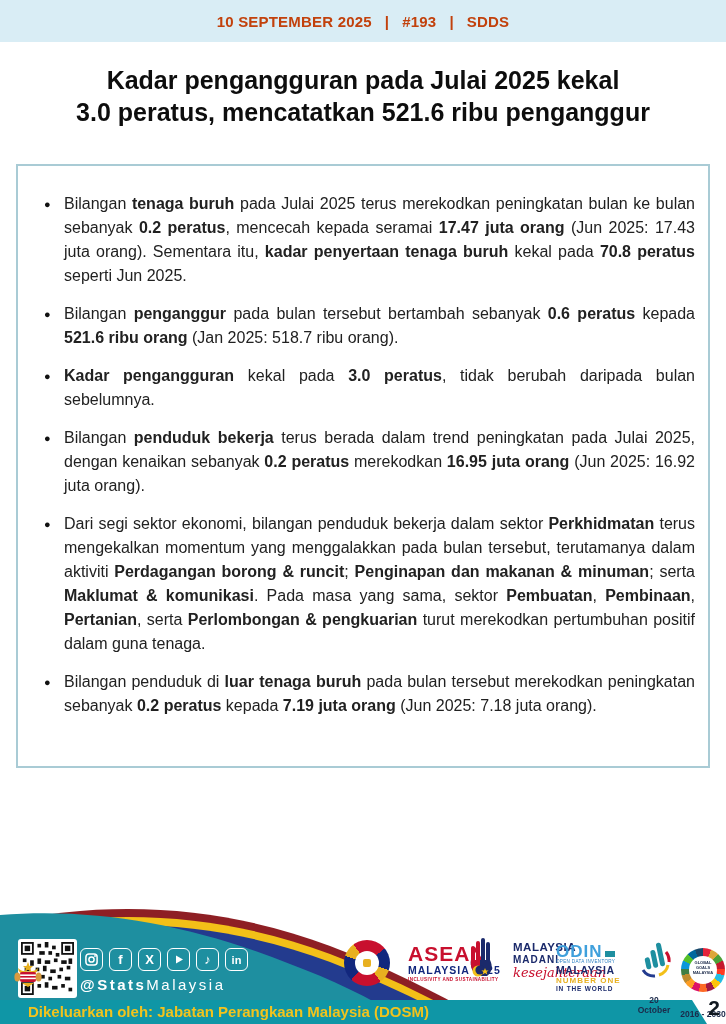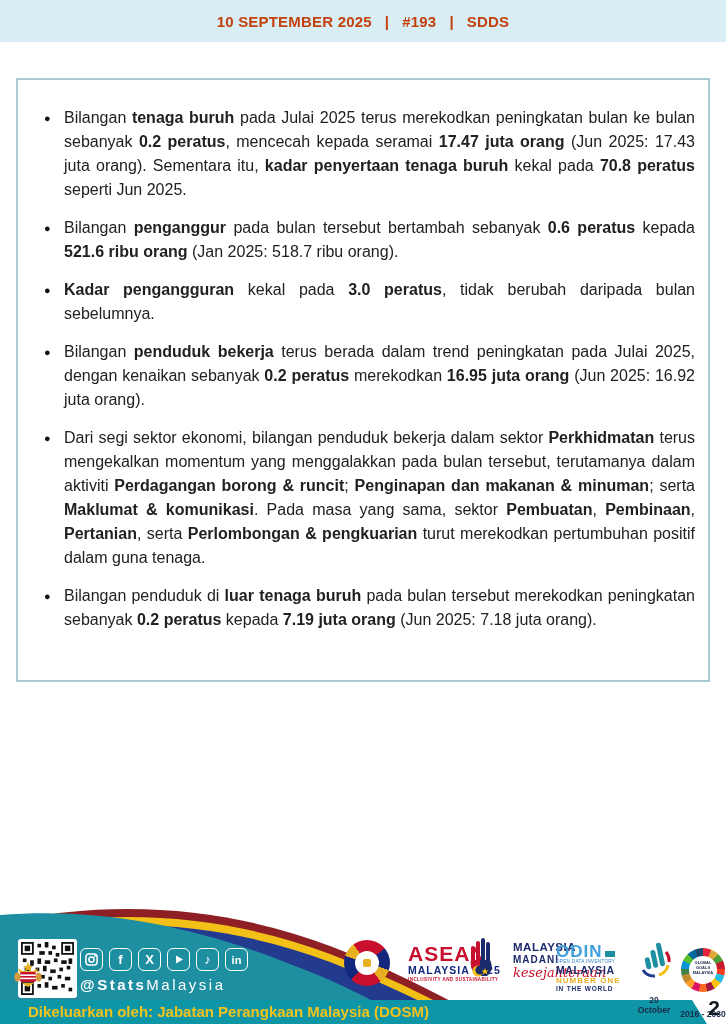--- a/index.html
+++ b/index.html
@@ -98,20 +98,24 @@
 <div class="page">
 
   <div class="topband">
     <span>10 SEPTEMBER 2025</span>
     <span class="sep">|</span>
     <span>#193</span>
     <span class="sep">|</span>
     <span>SDDS</span>
   </div>
 
+  <h1 class="title">
+    <span>Kadar pengangguran pada Julai 2025 kekal</span><br>
+    <span>3.0 peratus, mencatatkan 521.6 ribu penganggur</span>
+  </h1>
 
   <section class="summary-box">
     <ul>
       <li><span class="dot">●</span><span class="txt"><span>Bilangan </span><span class="b">tenaga buruh</span><span> pada Julai 2025 terus merekodkan peningkatan bulan ke bulan sebanyak </span><span class="b">0.2 peratus</span><span>, mencecah kepada seramai </span><span class="b">17.47 juta orang</span><span> (Jun 2025: 17.43 juta orang). Sementara itu, </span><span class="b">kadar penyertaan tenaga buruh</span><span> kekal pada </span><span class="b">70.8 peratus</span><span> seperti Jun 2025.</span></span></li>
       <li><span class="dot">●</span><span class="txt"><span>Bilangan </span><span class="b">penganggur</span><span> pada bulan tersebut bertambah sebanyak </span><span class="b">0.6 peratus</span><span> kepada </span><span class="b">521.6 ribu orang</span><span> (Jan 2025: 518.7 ribu orang).</span></span></li>
       <li><span class="dot">●</span><span class="txt"><span class="b">Kadar pengangguran</span><span> kekal pada </span><span class="b">3.0 peratus</span><span>, tidak berubah daripada bulan sebelumnya.</span></span></li>
       <li><span class="dot">●</span><span class="txt"><span>Bilangan </span><span class="b">penduduk bekerja</span><span> terus berada dalam trend peningkatan pada Julai 2025, dengan kenaikan sebanyak </span><span class="b">0.2 peratus</span><span> merekodkan </span><span class="b">16.95 juta orang</span><span> (Jun 2025: 16.92 juta orang).</span></span></li>
       <li><span class="dot">●</span><span class="txt"><span>Dari segi sektor ekonomi, bilangan penduduk bekerja dalam sektor </span><span class="b">Perkhidmatan</span><span> terus mengekalkan momentum yang menggalakkan pada bulan tersebut, terutamanya dalam aktiviti </span><span class="b">Perdagangan borong &amp; runcit</span><span>; </span><span class="b">Penginapan dan makanan &amp; minuman</span><span>; serta </span><span class="b">Maklumat &amp; komunikasi</span><span>. Pada masa yang sama, sektor </span><span class="b">Pembuatan</span><span>, </span><span class="b">Pembinaan</span><span>, </span><span class="b">Pertanian</span><span>, serta </span><span class="b">Perlombongan &amp; pengkuarian</span><span> turut merekodkan pertumbuhan positif dalam guna tenaga.</span></span></li>
       <li><span class="dot">●</span><span class="txt"><span>Bilangan penduduk di </span><span class="b">luar tenaga buruh</span><span> pada bulan tersebut merekodkan peningkatan sebanyak </span><span class="b">0.2 peratus</span><span> kepada </span><span class="b">7.19 juta orang</span><span> (Jun 2025: 7.18 juta orang).</span></span></li>
     </ul>

